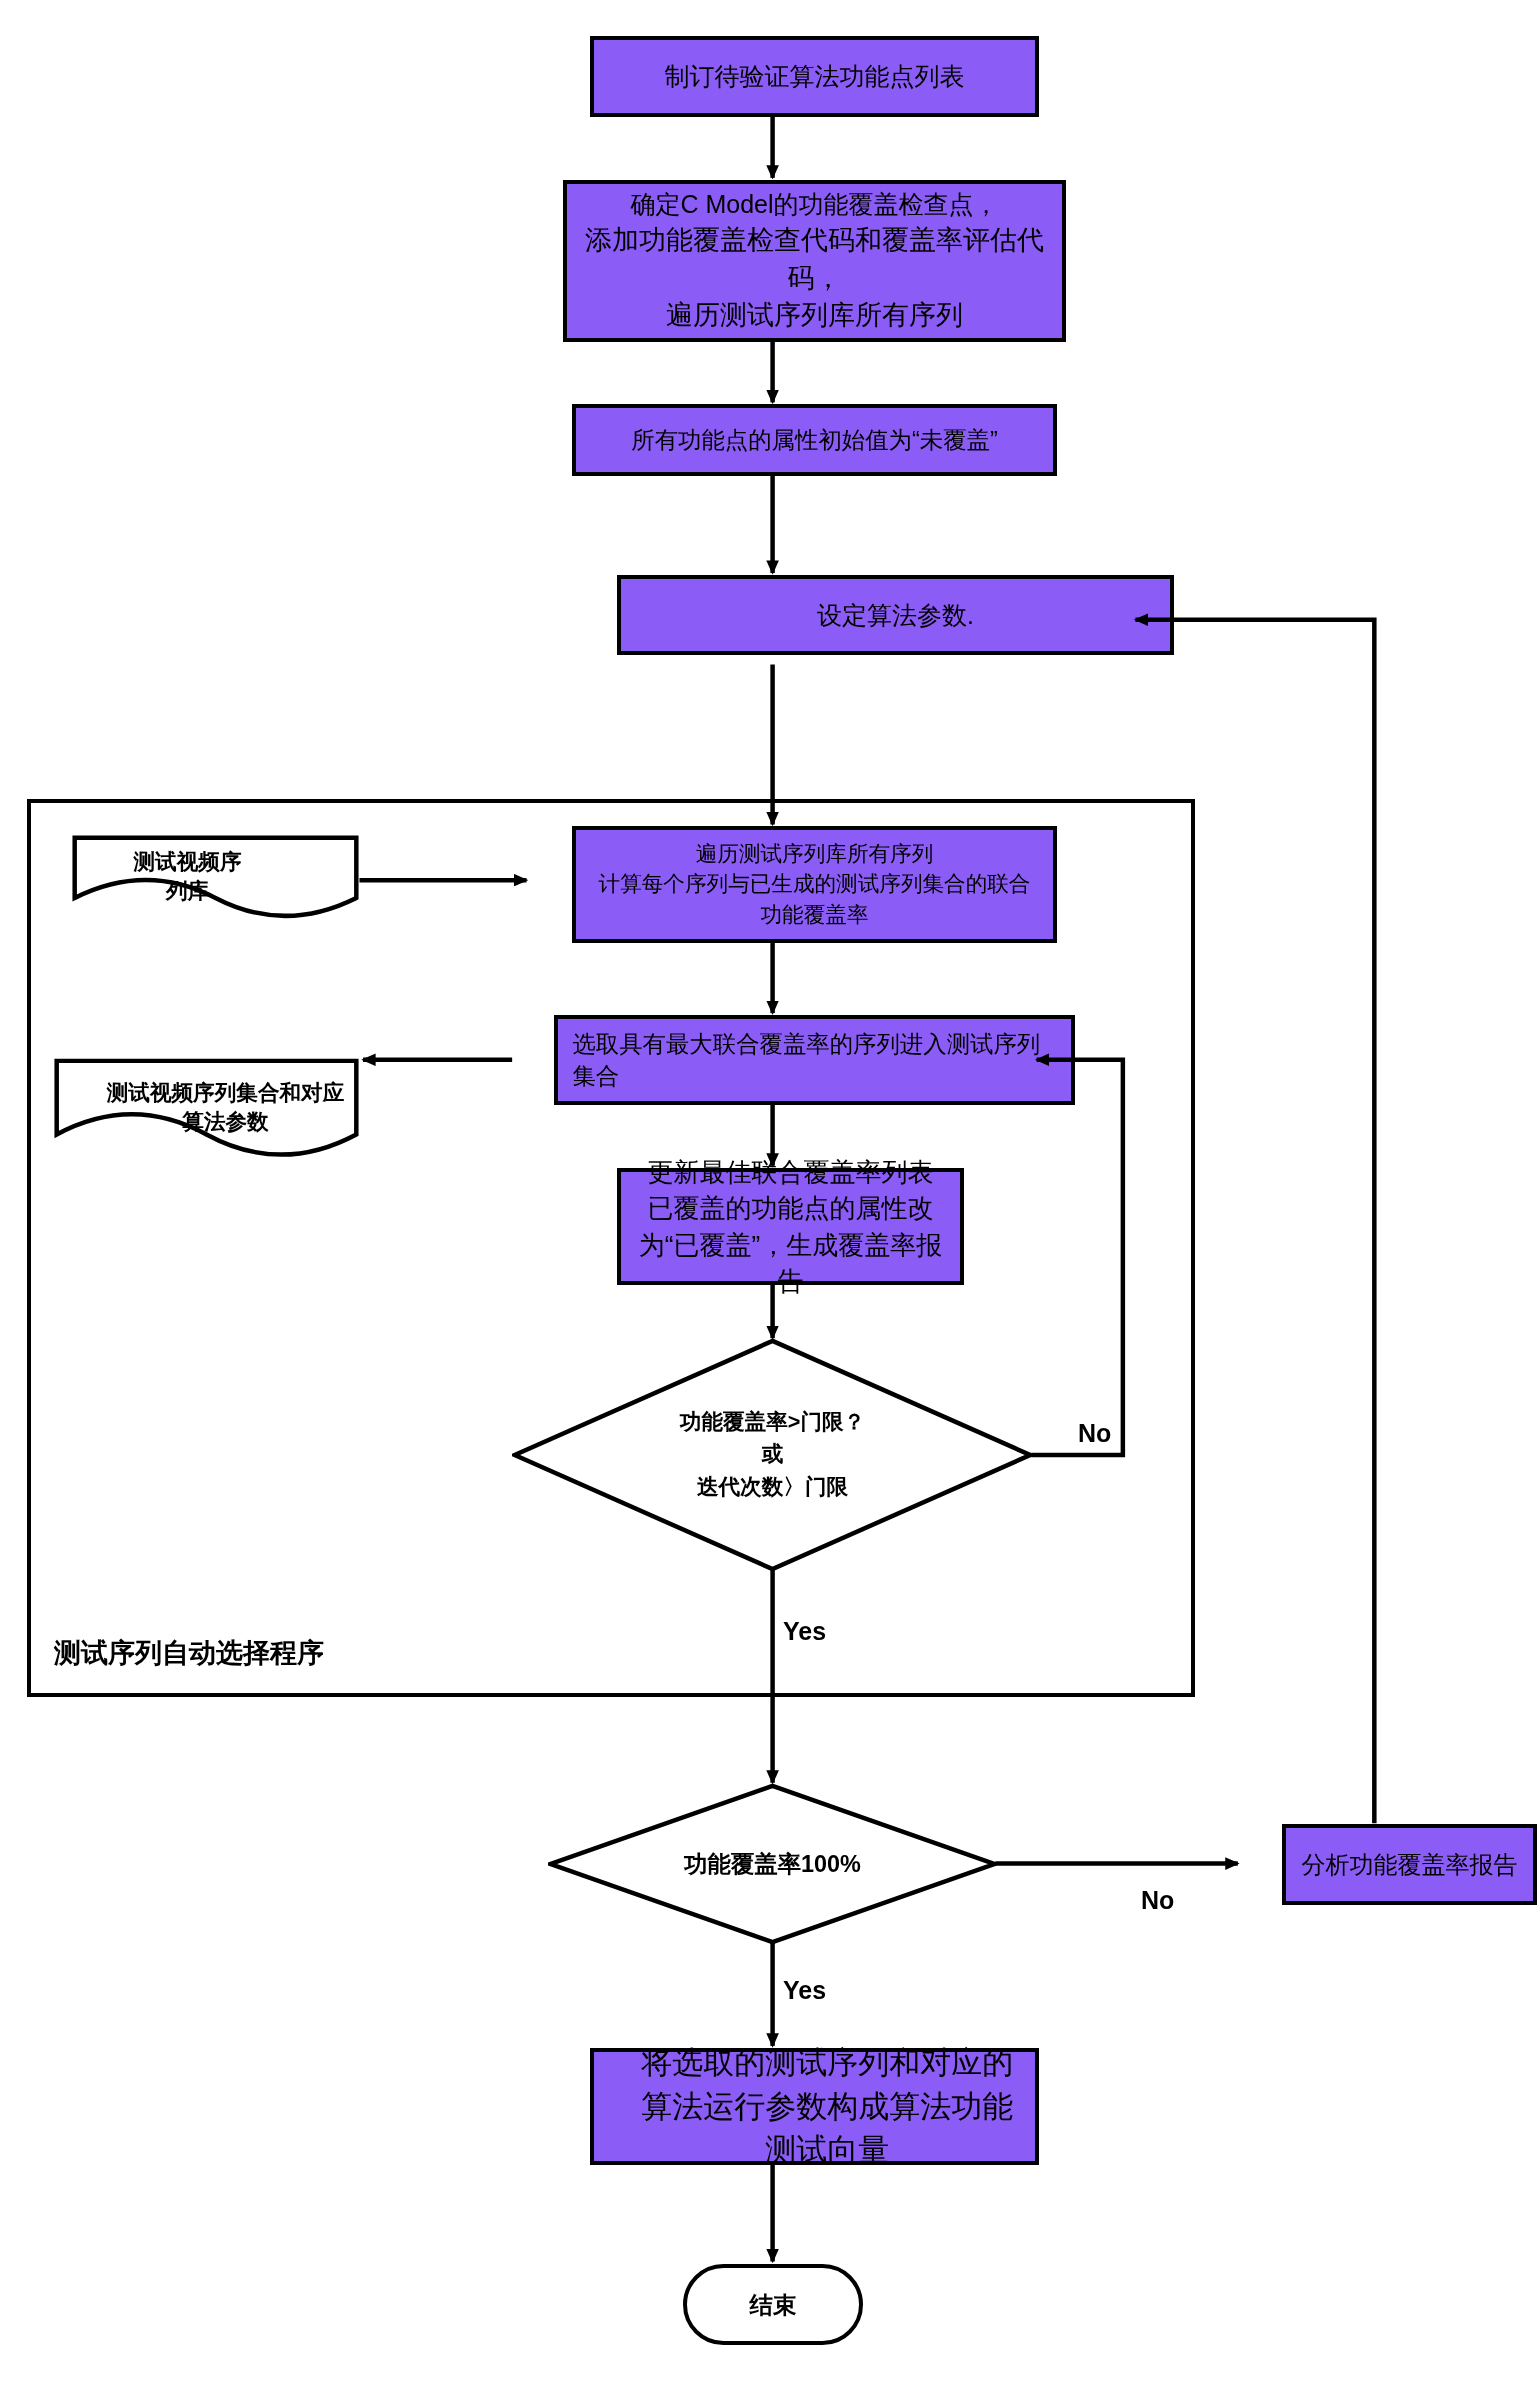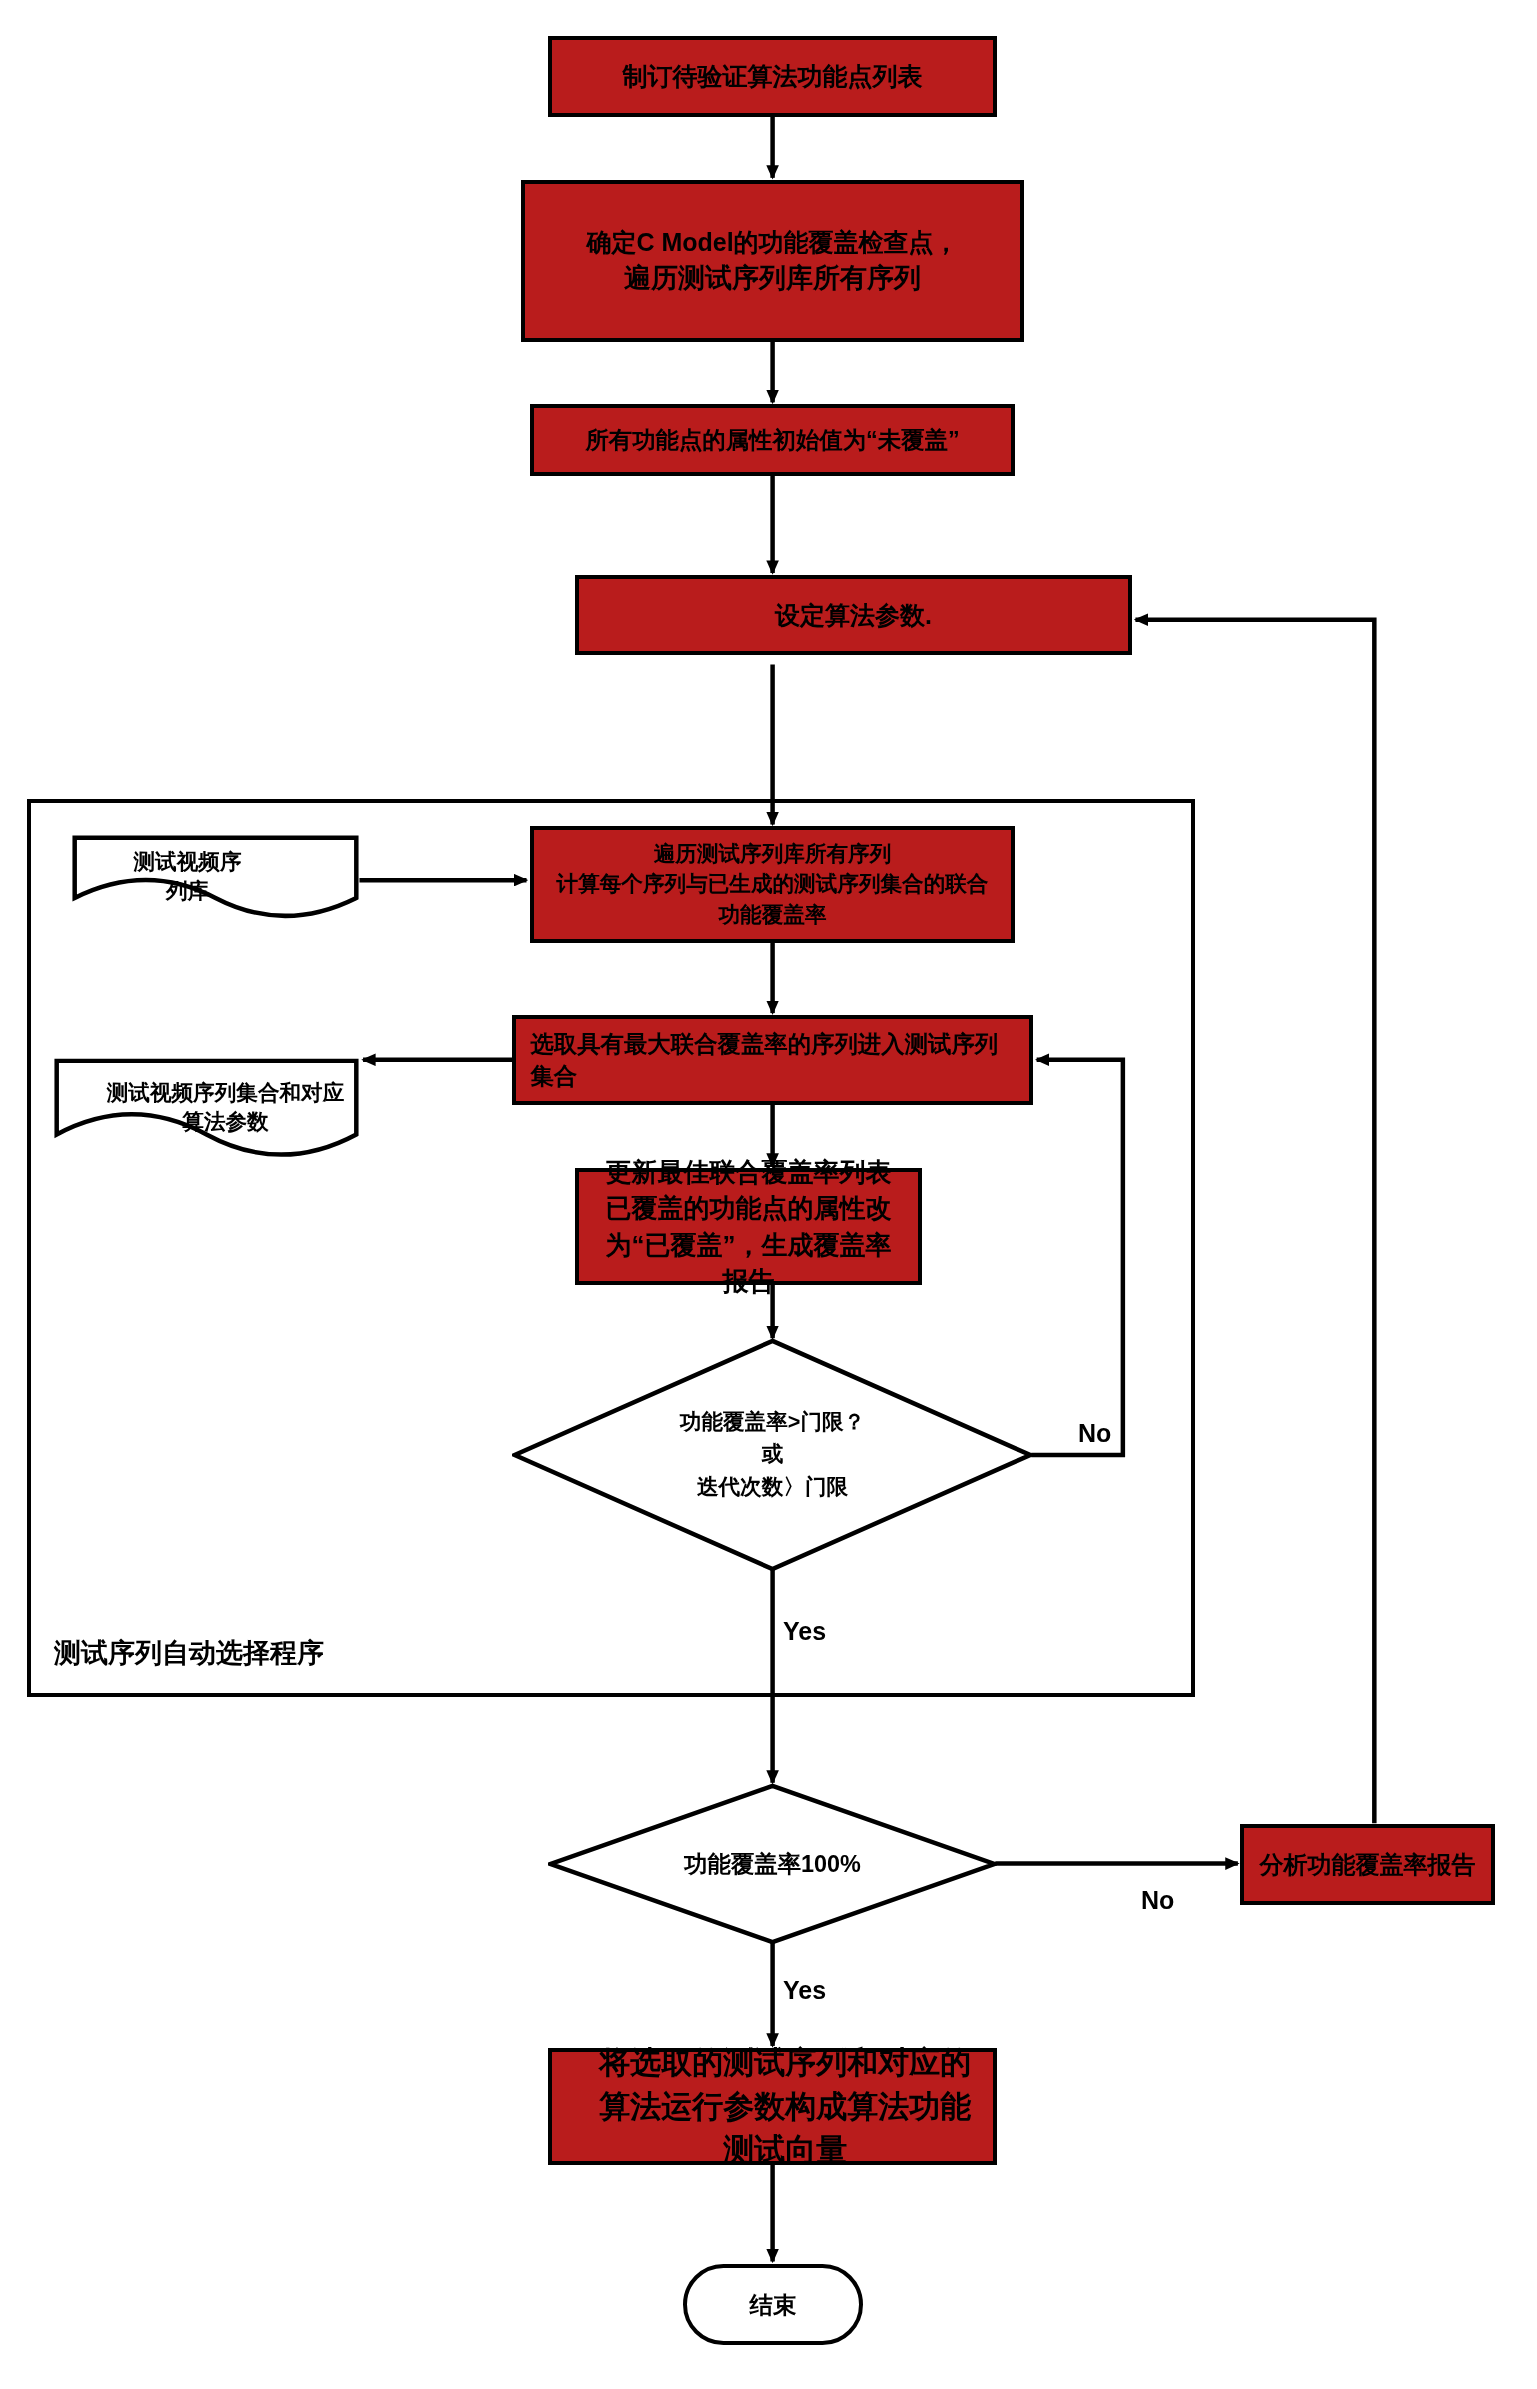--- a/index.html
+++ b/index.html
@@ -6,27 +6,28 @@
   body {
     background: #fff;
     font-family: "SimSun", "Microsoft YaHei", sans-serif;
     width: 1538px;
     height: 2389px;
     position: relative;
   }
   .box {
     position: absolute;
     border: 4.5px solid #000;
-    background: #b91c1c;
+    background: #8b5cf6;
     display: flex;
     align-items: center;
     justify-content: center;
     text-align: center;
-    font-weight: bold;
+    font-weight: normal;
     padding: 9px 14.4px;
+    margin-left: 42px;
   }
   .diamond {
     position: absolute;
     background: #fff;
   }
   .diamond svg { display: block; }
   .diamond-text {
     position: absolute;
     left: 50%; top: 50%;
     transform: translate(-50%, -50%);
@@ -83,20 +84,21 @@
 <body>
 
 <div class="container-box" style="left:27px; top:799px; width:1168px; height:898px;"></div>
 <div class="container-label" style="left:54px; top:1635px;">测试序列自动选择程序</div>
 
 <div class="box" style="left:548px; top:36px; width:449px; height:81px; font-size:25px;">制订待验证算法功能点列表</div>
 
 <div class="box" style="left:521px; top:180px; width:503px; height:162px; font-size:27px; line-height:1.4;">
   <div>
     <div style="font-size:25px;">确定C Model的功能覆盖检查点，</div>
+    <div style="font-size:27px;">添加功能覆盖检查代码和覆盖率评估代码，</div>
     <div style="font-size:27px;">遍历测试序列库所有序列</div>
   </div>
 </div>
 
 <div class="box" style="left:530px; top:404px; width:485px; height:72px; font-size:23.4px;">所有功能点的属性初始值为“未覆盖”</div>
 
 <div class="box" style="left:575px; top:575px; width:557px; height:80px; font-size:25px;">设定算法参数.</div>
 
 <div class="box" style="left:530px; top:826px; width:485px; height:117px; font-size:21.6px; line-height:1.4;">
   <div>

